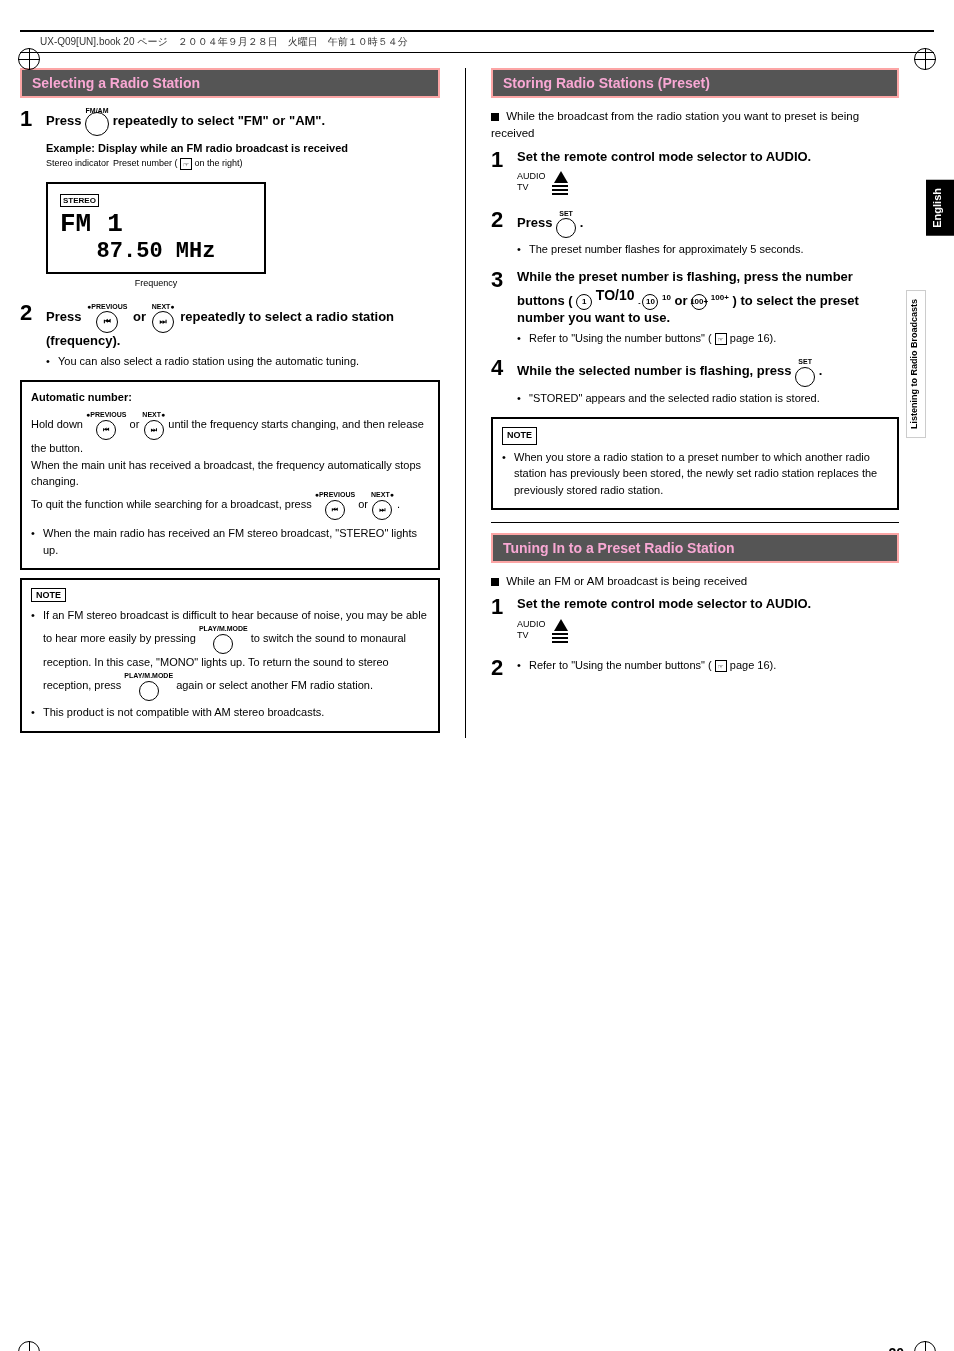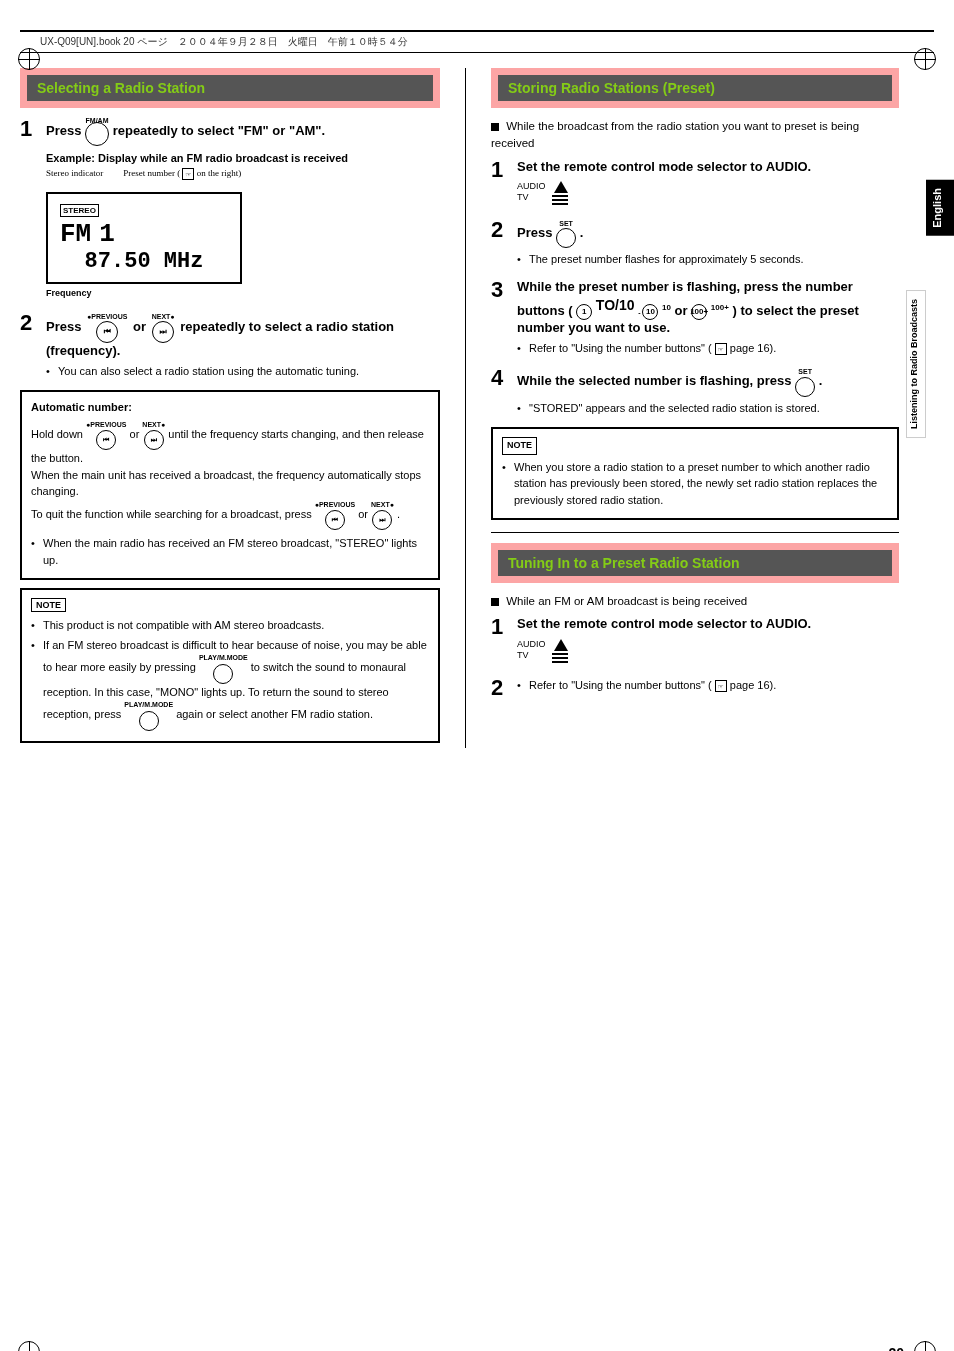--- a/index.html
+++ b/index.html
@@ -78,26 +78,26 @@
       flex-shrink: 0;
     }
     .right-column {
       flex: 1;
       padding-right: 35px;
     }
 
     
     .section-header {
       background: #555;
-      color: #84cc16;
+      color: #f9a8d4;
       font-size: 14px;
       font-weight: bold;
       padding: 5px 10px;
       margin-bottom: 10px;
-      border: 7px solid #fca5a5;
+      border: 2px solid #fca5a5;
     }
 
     
     .step-item {
       display: flex;
       gap: 8px;
       margin-bottom: 8px;
       align-items: flex-start;
     }
     .step-number {
@@ -115,21 +115,21 @@
       line-height: 1.3;
       margin-bottom: 3px;
     }
 
     
     .fm-display {
       border: 2px solid #000;
       background: #fff;
       padding: 8px 12px;
       margin: 8px 0 4px 0;
-      width: 196px;
+      width: 220px;
     }
     .round-btn {
       display: inline-flex;
       align-items: center;
       justify-content: center;
       width: 22px;
       height: 22px;
       border: 1.5px solid #000;
       border-radius: 50%;
       font-size: 8px;
@@ -268,36 +268,36 @@
             Press 
             <span style="position:relative;display:inline-block;vertical-align:middle;">
               <span style="font-size:7px;position:absolute;top:-2px;left:50%;transform:translateX(-50%);white-space:nowrap;font-weight:bold;">FM/AM</span>
               <span class="round-btn" style="width:24px;height:24px;margin-top:4px;"></span>
             </span>
             repeatedly to select "FM" or "AM".
           </div>
           <div style="font-size:11px;font-weight:bold;margin:6px 0 4px 0;">Example: Display while an FM radio broadcast is received</div>
 
           <div style="position:relative;margin-bottom:6px;">
-            <div style="font-size:9px;display:flex;gap:20px;margin-bottom:12px;font-family:Liberation Serif, serif;">
+            <div style="font-size:9px;display:flex;gap:4px;margin-bottom:12px;">
               <span>Stereo indicator</span>
               <span>Preset number (
                 <span class="ref-icon">☞</span>
                 on the right)
               </span>
             </div>
             <div class="fm-display">
               <div style="font-size:8px;font-weight:bold;border:1px solid #000;display:inline-block;padding:1px 2px;margin-bottom:2px;">STEREO</div>
-              <div style="display:flex;align-items:flex-start;gap:8px;">
+              <div style="display:flex;align-items:flex-start;gap:16px;">
                 <span style="font-size:26px;font-weight:bold;font-family:'Courier New',monospace;">FM</span>
                 <span style="font-size:26px;font-weight:bold;font-family:'Courier New',monospace;">1</span>
               </div>
               <div style="font-size:22px;font-weight:bold;font-family:'Courier New',monospace;text-align:center;">87.50 MHz</div>
             </div>
-            <div style="font-size:9px;width:220px;font-weight:bold;">Frequency</div>
+            <div style="font-size:9px;text-align:center;width:220px;">Frequency</div>
           </div>
         </div>
       </div>
 
       <div class="step-item">
         <div class="step-number">2</div>
         <div class="step-content">
           <div class="step-title">
             Press 
             <span style="position:relative;display:inline-flex;flex-direction:column;align-items:center;vertical-align:middle;margin:0 2px;">
@@ -340,34 +340,34 @@
             <span style="font-size:7px;font-weight:bold;">NEXT●</span>
             <span class="small-circle-btn">⏭</span>
           </span>
           .
         </div>
         <div class="bullet-item" style="margin-top:5px;">When the main radio has received an FM stereo broadcast, "STEREO" lights up.</div>
       </div>
 
       <div style="border:2px solid #000;padding:7px 9px;margin:5px 0;">
         <div style="display:inline-block;border:1px solid #000;padding:1px 4px;font-size:9px;font-weight:bold;margin-bottom:5px;">NOTE</div>
-        <div class="bullet-item">This product is not compatible with AM stereo broadcasts.</div>
         <div class="bullet-item">
           If an FM stereo broadcast is difficult to hear because of noise, you may be able to hear more easily by pressing 
           <span style="position:relative;display:inline-flex;flex-direction:column;align-items:center;vertical-align:middle;">
             <span style="font-size:7px;font-weight:bold;white-space:nowrap;">PLAY/M.MODE</span>
             <span class="small-circle-btn"></span>
           </span>
           to switch the sound to monaural reception. In this case, "MONO" lights up. To return the sound to stereo reception, press 
           <span style="position:relative;display:inline-flex;flex-direction:column;align-items:center;vertical-align:middle;">
             <span style="font-size:7px;font-weight:bold;white-space:nowrap;">PLAY/M.MODE</span>
             <span class="small-circle-btn"></span>
           </span>
           again or select another FM radio station.
         </div>
+        <div class="bullet-item">This product is not compatible with AM stereo broadcasts.</div>
       </div>
     </div>
 
     <div class="vertical-divider"></div>
 
     <div class="right-column">
 
       <div class="section-header">
         <span>Storing Radio Stations (Preset)</span>
       </div>

